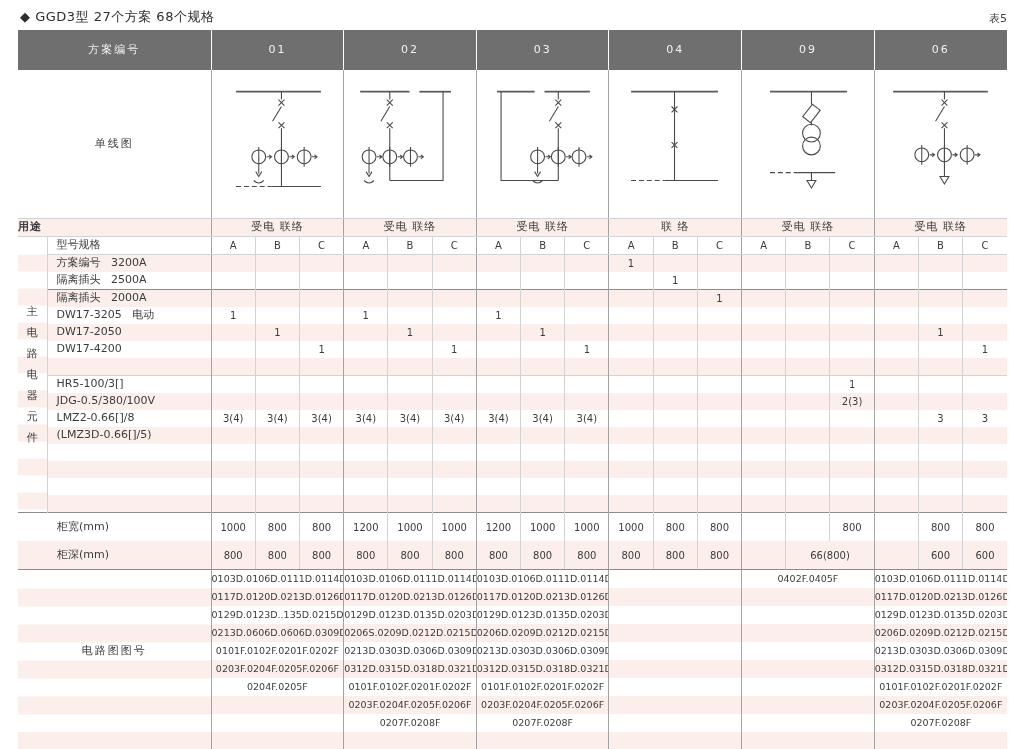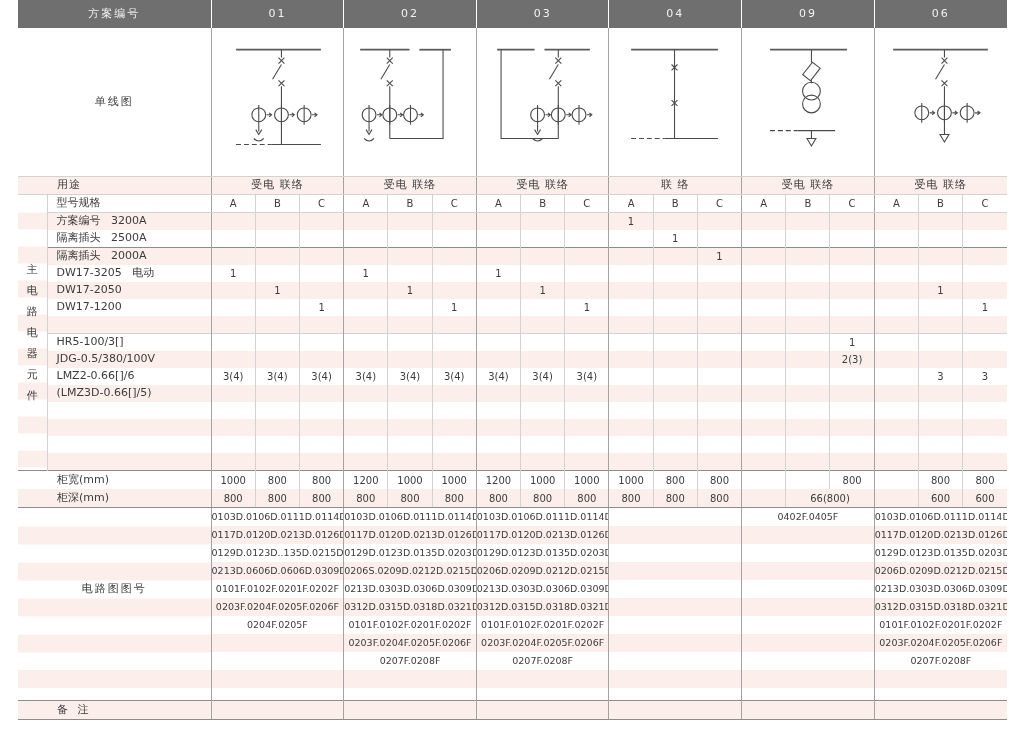--- a/index.html
+++ b/index.html
@@ -6,54 +6,58 @@
   body{width:1009px;height:749px;font-family:"DejaVu Sans","Liberation Sans",sans-serif;color:#3c3c3c;}
   .page{position:relative;width:1009px;height:749px;overflow:hidden;background:#fff;}
   .titlebar{display:flex;justify-content:space-between;align-items:flex-end;margin:8px 2px 4px 20px;}
   .title{font-size:13px;color:#2e2e2e;letter-spacing:.5px;}
   .tag{font-size:11px;color:#444;}
   table{border-collapse:collapse;table-layout:fixed;width:989px;margin-left:18px;}
   col.c-strip{width:29px}
   col.c-label{width:164px}
   col.c-sub{width:44.2px}
   td{padding:0;font-size:10px;text-align:center;vertical-align:middle;overflow:hidden;white-space:pre;height:17px;line-height:1.1;}
-  tr.hd td{background:var(--hbg);color:#f2f2f2;font-size:11px;height:28px;border-left:1px solid #fff;letter-spacing:2px;}
+  tr.hd td{background:var(--hbg);color:#f2f2f2;font-size:11px;height:40px;border-left:1px solid #fff;letter-spacing:2px;}
   tr.hd td:first-child{border-left:none;}
   tr.diag td{height:110px;border-bottom:1px solid var(--bl);}
   tr.diag svg{display:block;margin:0 auto;}
   tr.pinkRow td{background:var(--pink);}
   tr.usage td{height:17px;border-bottom:1px solid var(--bl);font-size:11px;letter-spacing:1px;}
   tr.spec td{height:17px;}
-  tr.dim td{height:18px;margin-top:36px;}
+  tr.dim td{height:28px;margin-top:36px;}
   tr.circ td{height:18px;}
   tr.gapA td{height:18px;}
   tr.gapB td{height:12px;}
   tr.remark td{height:18px;font-size:11px;letter-spacing:3px;margin-left:32px;}
   .schemeL{border-left:1px solid var(--bs);}
   .sub{border-left:1px solid var(--bl);}
   .bt-h{border-top:1px solid var(--bh);}
   .bt-l{border-top:1px solid var(--bl);}
   .bb-h{border-bottom:1px solid var(--bh);}
   .lb{border-bottom:1px solid var(--bl);}
   .rlabel{text-align:left;padding-left:9px;font-size:11px;}
   .rlabel2{text-align:left;padding-left:39px;font-size:11px;}
-  .ulabel{text-align:left;padding-left:39px;}
+  .ulabel{text-align:left;font-weight:bold;}
   .dlabel,.clabel{font-size:11px;letter-spacing:2px;}
   .qcell{font-size:10px;}
   .ccell{font-size:9.5px;}
   .strip{background:repeating-linear-gradient(#fff 0 17px,var(--pink) 17px 34px);border-right:1px solid var(--bl);font-size:11px;line-height:21px;}
   .clabel{background:repeating-linear-gradient(#fff 0 18px,var(--pink) 18px 36px);}
   svg .s{stroke:var(--ds);fill:none;stroke-width:1.1;}
   svg .dash{stroke-dasharray:5 3;}
   svg .bus{stroke:#5a5a5a;fill:none;stroke-width:1.8;}
 </style>
 </head>
 <body>
 
 <div class="page">
+  <div class="titlebar">
+    <span class="title">◆ GGD3型 27个方案 68个规格</span>
+    <span class="tag">表5</span>
+  </div>
   <table id="t">
     <colgroup id="cols">
         <col class="c-strip">
         <col class="c-label">
         <col class="c-sub">
         <col class="c-sub">
         <col class="c-sub">
         <col class="c-sub">
         <col class="c-sub">
         <col class="c-sub">
@@ -311,21 +315,21 @@
           <td class="qcell sub"></td>
           <td class="qcell sub"></td>
           <td class="qcell schemeL"></td>
           <td class="qcell sub"></td>
           <td class="qcell sub"></td>
           <td class="qcell schemeL"></td>
           <td class="qcell sub">1</td>
           <td class="qcell sub"></td>
         </tr>
         <tr>
-          <td class="rlabel">DW17-1200</td>
+          <td class="rlabel">DW17-4200</td>
           <td class="qcell schemeL"></td>
           <td class="qcell sub"></td>
           <td class="qcell sub">1</td>
           <td class="qcell schemeL"></td>
           <td class="qcell sub"></td>
           <td class="qcell sub">1</td>
           <td class="qcell schemeL"></td>
           <td class="qcell sub"></td>
           <td class="qcell sub">1</td>
           <td class="qcell schemeL"></td>
@@ -395,21 +399,21 @@
           <td class="qcell sub"></td>
           <td class="qcell sub"></td>
           <td class="qcell schemeL"></td>
           <td class="qcell sub"></td>
           <td class="qcell sub">2(3)</td>
           <td class="qcell schemeL"></td>
           <td class="qcell sub"></td>
           <td class="qcell sub"></td>
         </tr>
         <tr>
-          <td class="rlabel">LMZ2-0.66[]/6</td>
+          <td class="rlabel">LMZ2-0.66[]/8</td>
           <td class="qcell schemeL">3(4)</td>
           <td class="qcell sub">3(4)</td>
           <td class="qcell sub">3(4)</td>
           <td class="qcell schemeL">3(4)</td>
           <td class="qcell sub">3(4)</td>
           <td class="qcell sub">3(4)</td>
           <td class="qcell schemeL">3(4)</td>
           <td class="qcell sub">3(4)</td>
           <td class="qcell sub">3(4)</td>
           <td class="qcell schemeL"></td>

